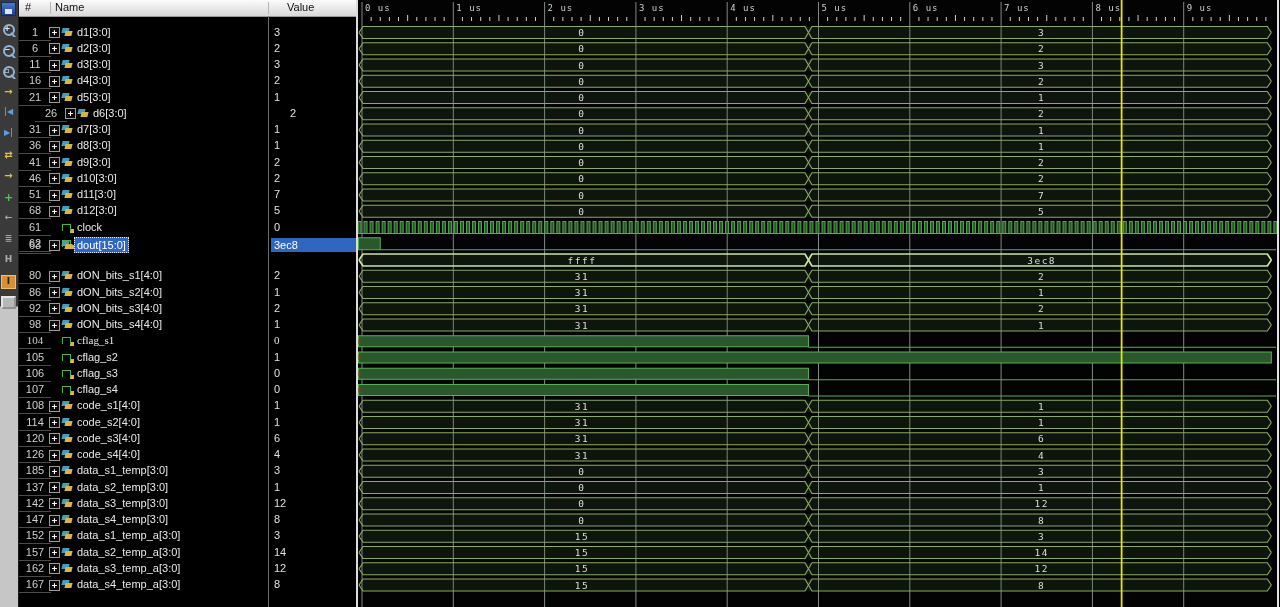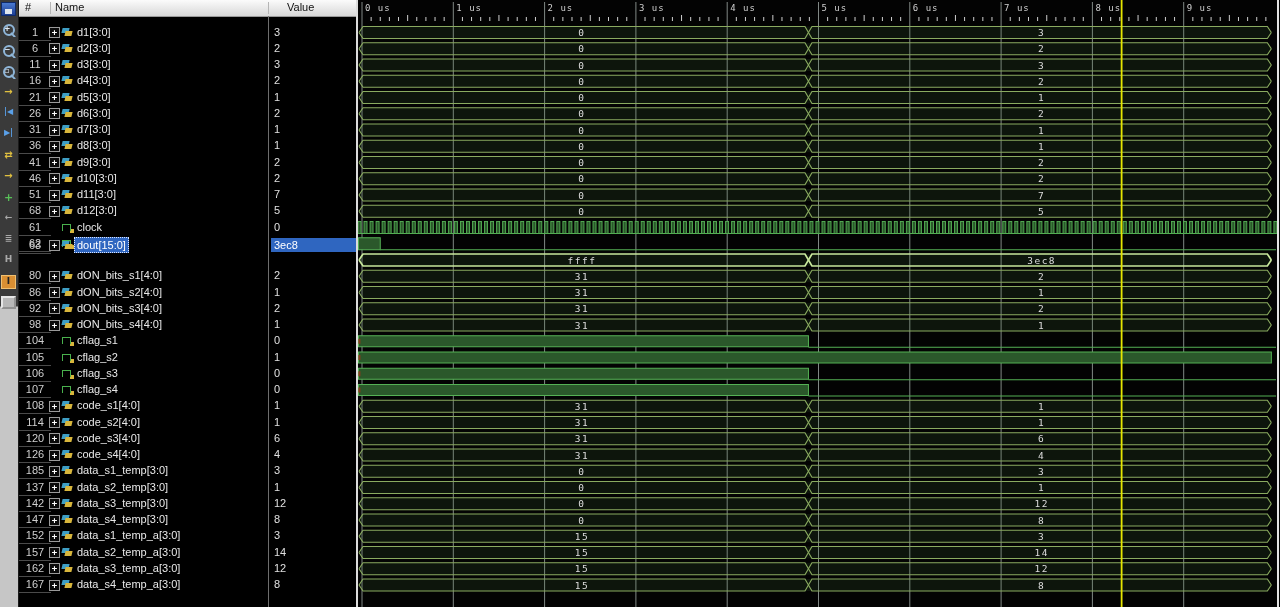--- a/index.html
+++ b/index.html
@@ -556,21 +556,21 @@
       <span class="sval">2</span>
     </div>
         <div class="srow" style="top: 65px;">
       <span class="num">21</span>
       <span class="expander">+</span>
       <span class="sigicon bus-icon"></span>
 
       <span class="sname">d5[3:0]</span>
       <span class="sval">1</span>
     </div>
-        <div class="srow" style="top: 81.25px;">
+        <div class="srow" style="top: 81.25px; margin-left: 16px;">
       <span class="num">26</span>
       <span class="expander">+</span>
       <span class="sigicon bus-icon"></span>
 
       <span class="sname">d6[3:0]</span>
       <span class="sval">2</span>
     </div>
         <div class="srow" style="top: 97.5px;">
       <span class="num">31</span>
       <span class="expander">+</span>
@@ -670,21 +670,21 @@
       <span class="sval">2</span>
     </div>
         <div class="srow" style="top: 292.5px; text-decoration: underline;">
       <span class="num">98</span>
       <span class="expander">+</span>
       <span class="sigicon bus-icon"></span>
 
       <span class="sname">dON_bits_s4[4:0]</span>
       <span class="sval">1</span>
     </div>
-        <div class="srow scalar" style="top: 308.75px;">
+        <div class="srow scalar" style="top: 308.75px; font-family: Liberation Serif, serif;">
       <span class="num">104</span>
 
       <span class="sigicon scalar-icon">
             <i></i>
           </span>
       <span class="sname">cflag_s1</span>
       <span class="sval">0</span>
     </div>
         <div class="srow scalar" style="top: 325px;">
       <span class="num">105</span>

